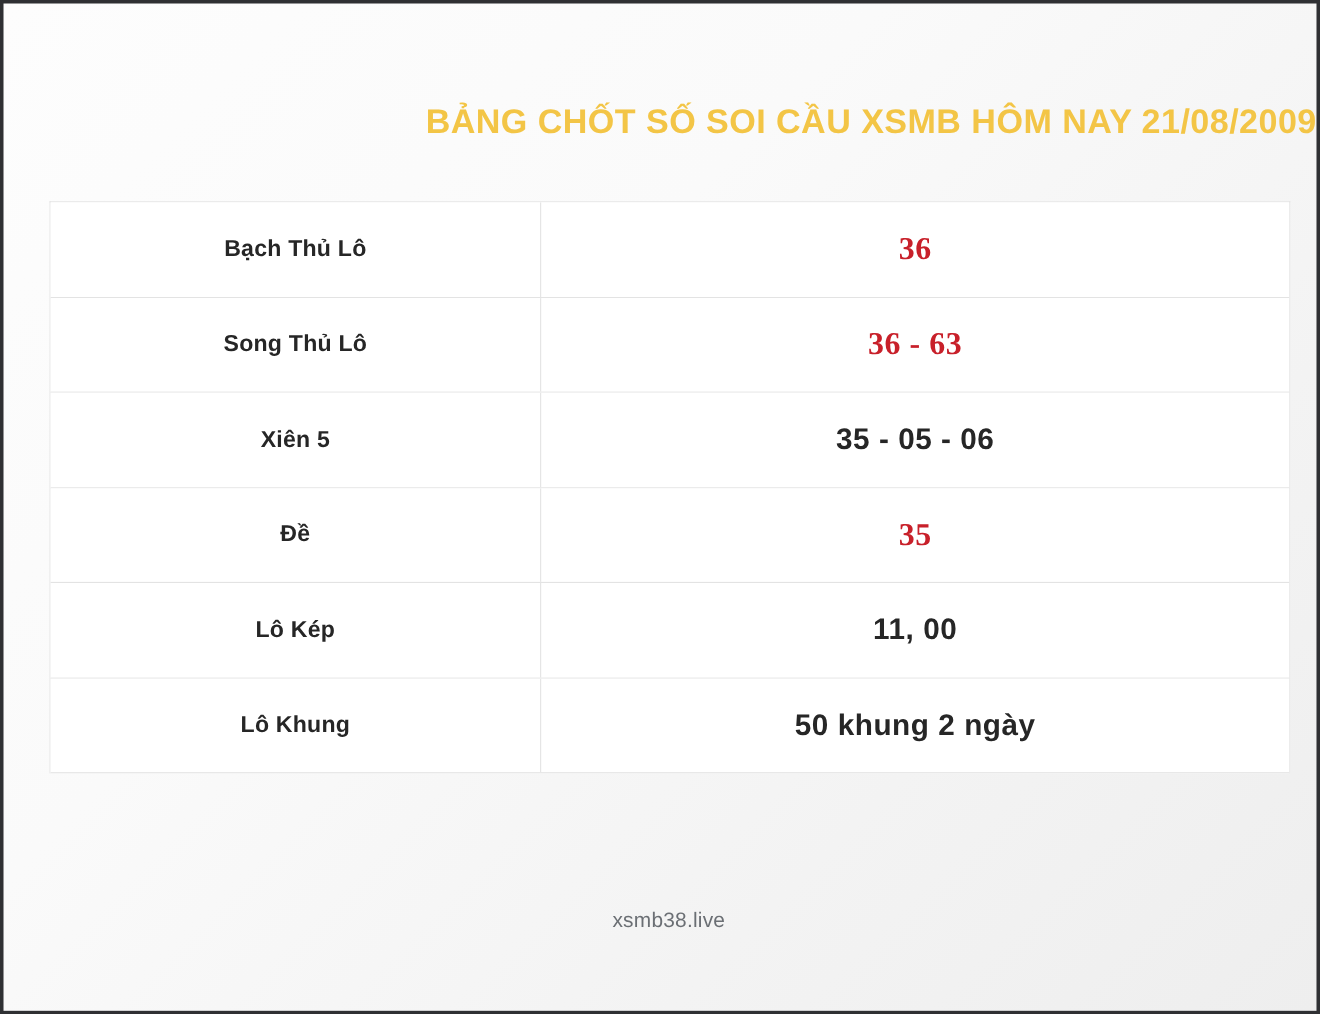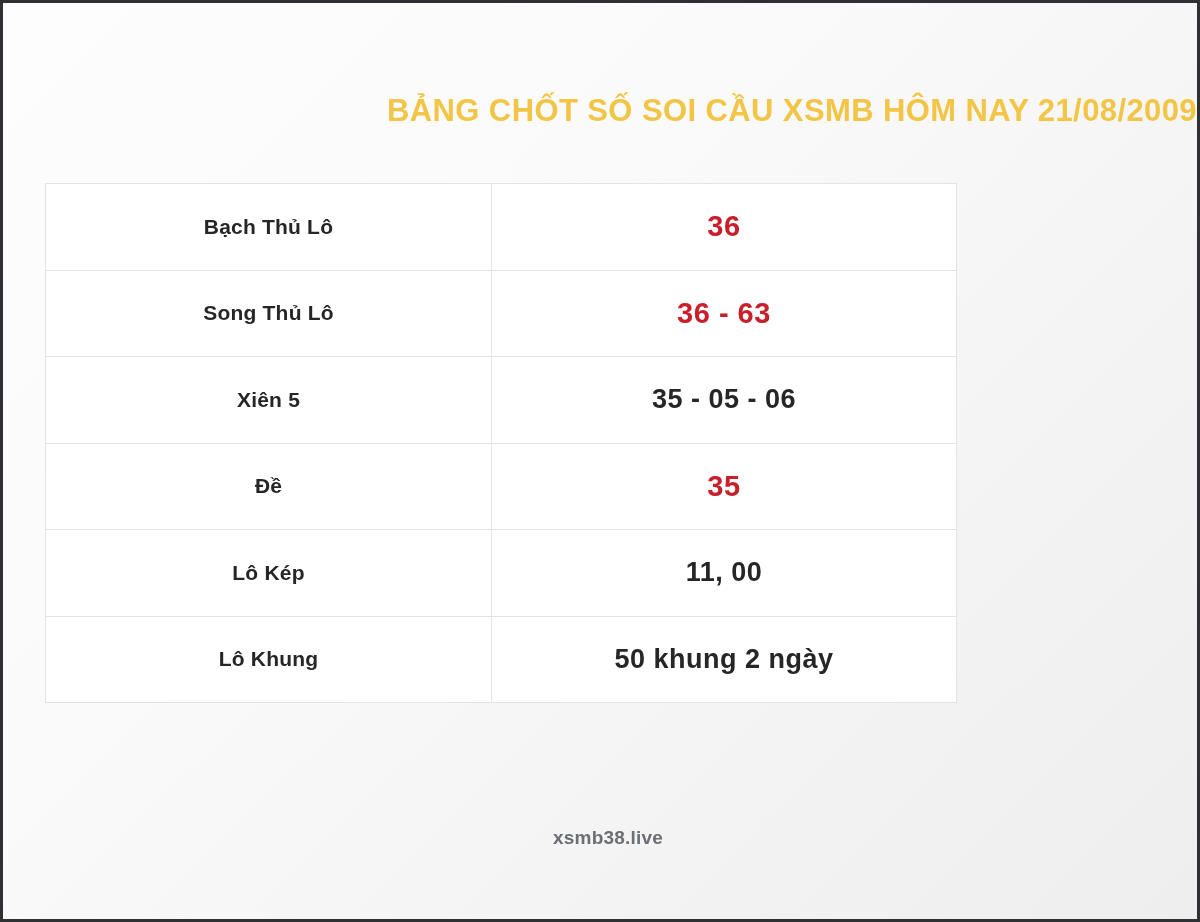--- a/index.html
+++ b/index.html
@@ -39,21 +39,21 @@
     white-space:nowrap;
     line-height:1;
     text-align:center;
   }
 
   
   #board {
     position:absolute;
     left:42px;
     top:180px;
-    width:912px;
+    width:1128px;
     border:1px solid #e3e3e3;
     border-bottom:none;
     background:#ffffff;
   }
 
   .row {
     display:flex;
     width:100%;
     height:86.5px;
     border-bottom:1px solid #e3e3e3;
@@ -76,31 +76,31 @@
   .cell-value {
     flex:1 1 auto;
     display:flex;
     align-items:center;
     justify-content:center;
     font-size:27px;
     font-weight:bold;
     color:#262626;
     letter-spacing:0.5px;
   }
-  .cell-value.accent { font-size:29px; }
+  .cell-value.accent { font-size:29px;font-family:Liberation Serif, serif; }
 
   
   #footer {
     position:absolute;
     left:0;
     right:0;
     top:824px;
     text-align:center;
     font-size:19px;
-    font-weight:bold;
+    font-weight:normal;
     color:#6b6f74;
     letter-spacing:0.2px;
     padding-left:16px;
   }
 </style>
 </head>
 <body>
 
 <div id="page">
 

